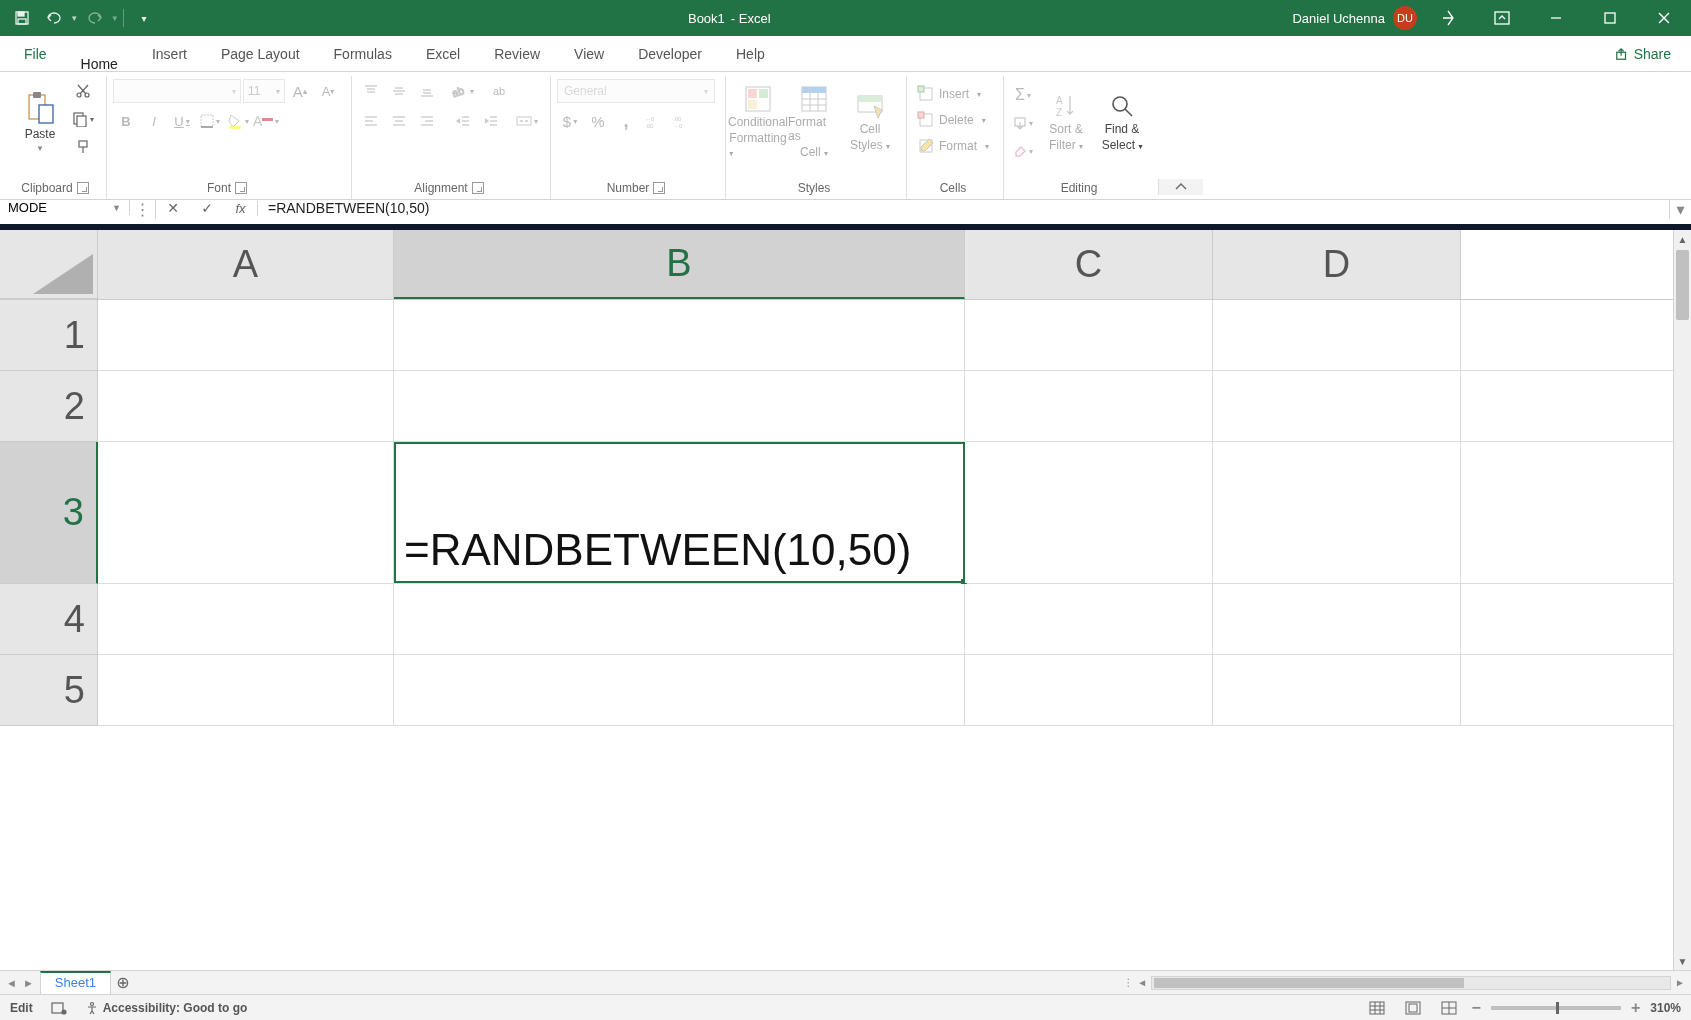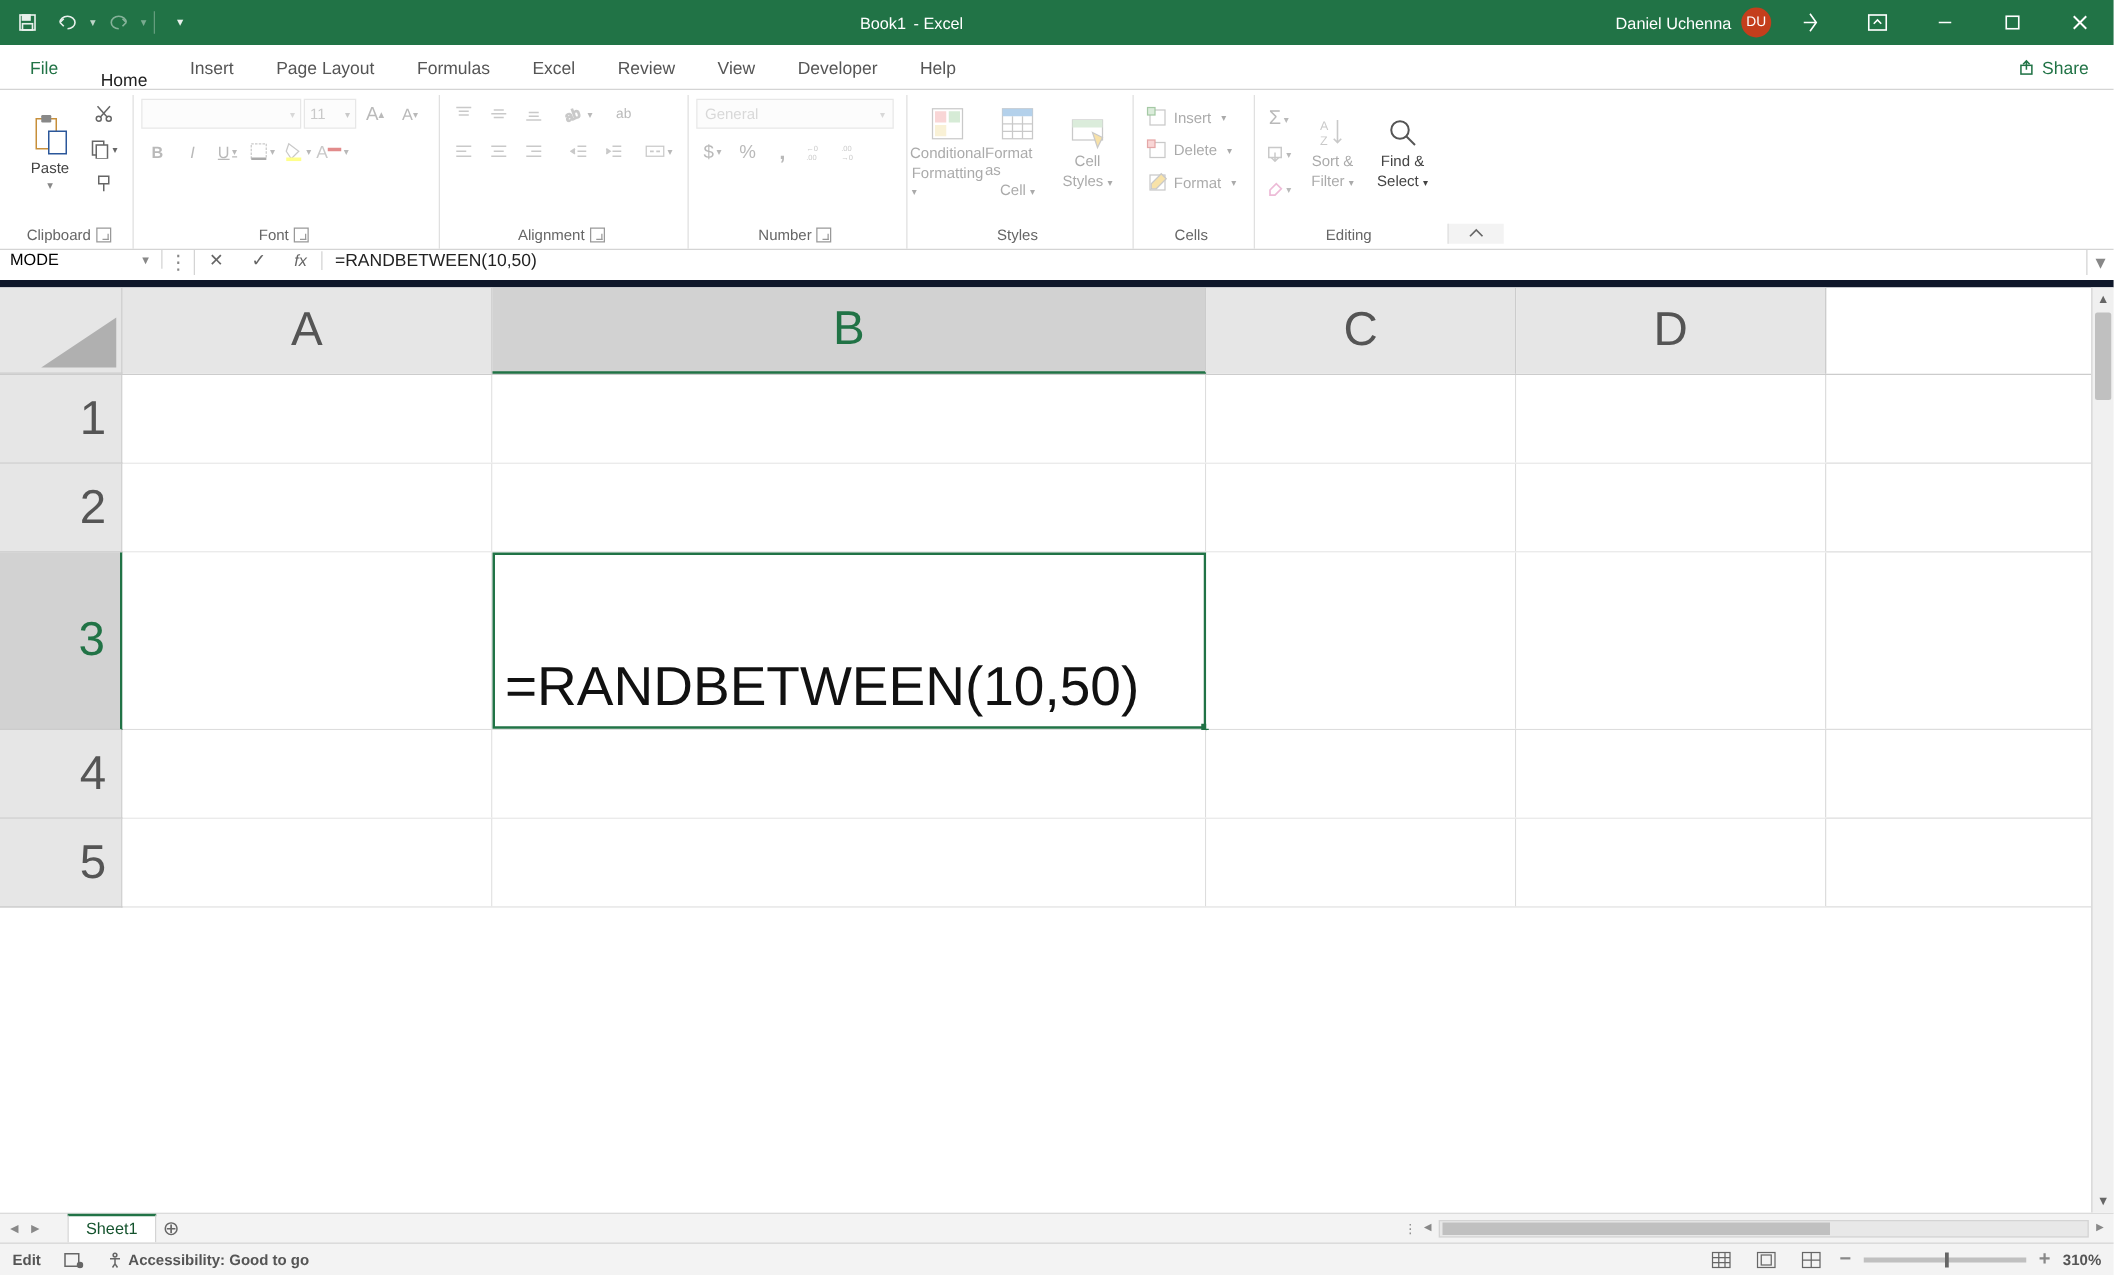--- a/index.html
+++ b/index.html
@@ -70,21 +70,21 @@
 .fill-handle { position:absolute; right:-4px; bottom:-4px; width:6px; height:6px; background:#217346; }
 
 .vscroll { width: 18px; background: #f0f0f0; border-left: 1px solid #d4d4d4; display:flex; flex-direction:column; }
 .scroll-arrow { height: 18px; display:flex; align-items:center; justify-content:center; color:#666; font-size:10px; }
 .scroll-track { flex:1; position:relative; }
 .scroll-thumb-v { position:absolute; left:2px; right:2px; top:2px; height:70px; background:#c0c0c0; border-radius:2px; }
 
 
 .sheet-bar { height: 24px; background: #f3f3f3; border-top: 1px solid #d4d4d4; display:flex; align-items:stretch; }
 .sheet-nav { display:flex; align-items:center; padding: 0 6px; gap:6px; color:#888; font-size:11px; }
-.sheet-tab { background:#fff; border:1px solid #d4d4d4; border-bottom:none; padding: 2px 14px; font-size:13px; color:#14532d; border-top: 2px solid #217346; margin-left: 14px; }
+.sheet-tab { background:#fff; border:1px solid #d4d4d4; border-bottom:none; padding: 2px 14px; font-size:13px; color:#3b82f6; border-top: 2px solid #217346; }
 .add-sheet { width:24px; display:flex; align-items:center; justify-content:center; color:#666; }
 .sheet-hscroll { flex:1; display:flex; align-items:center; justify-content:flex-end; padding: 0 6px; gap:4px; }
 .h-track { width: 520px; height: 14px; background:#e8e8e8; position:relative; border:1px solid #d4d4d4; }
 .h-thumb { position:absolute; left:2px; top:1px; bottom:1px; width: 310px; background:#c0c0c0; }
 
 
 .status-bar { height: 26px; background: #f3f3f3; border-top: 1px solid #d4d4d4; display:flex; align-items:center; padding: 0 10px; font-size: 12px; color:#555; gap: 18px; font-weight: bold; }
 .status-right { margin-left:auto; display:flex; align-items:center; gap:10px; }
 .view-btn { width:26px; height:20px; display:flex; align-items:center; justify-content:center; color:#666; }
 .zoom-slider { width: 130px; height: 4px; background:#c0c0c0; position:relative; }

